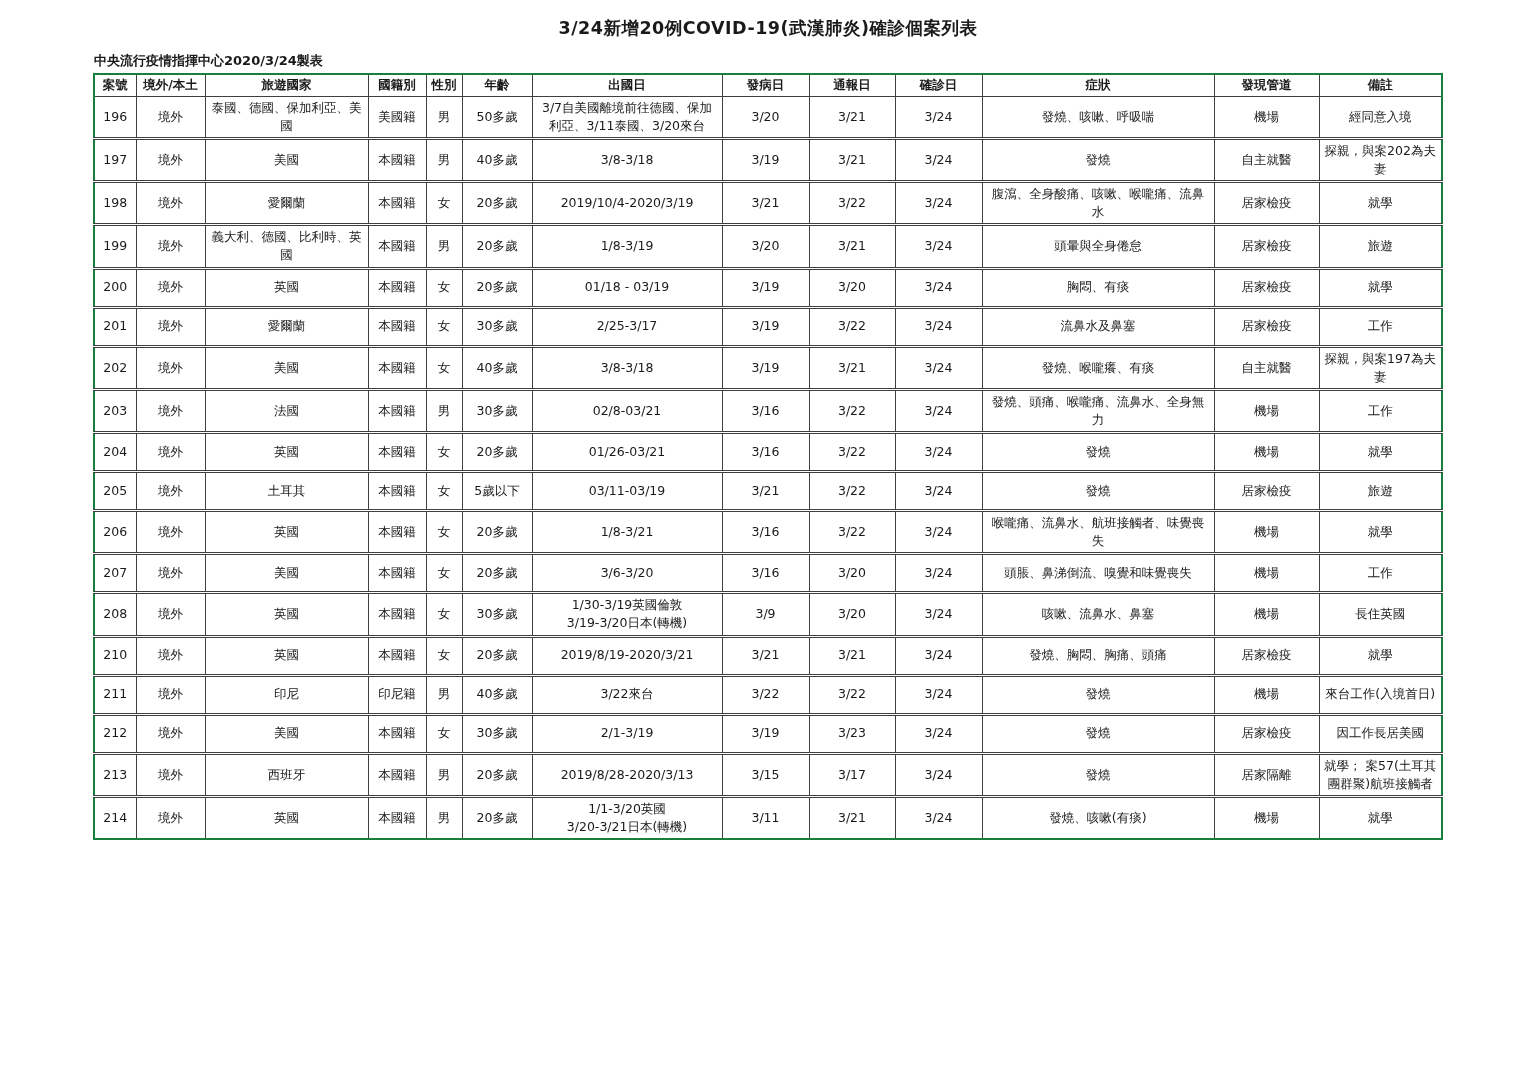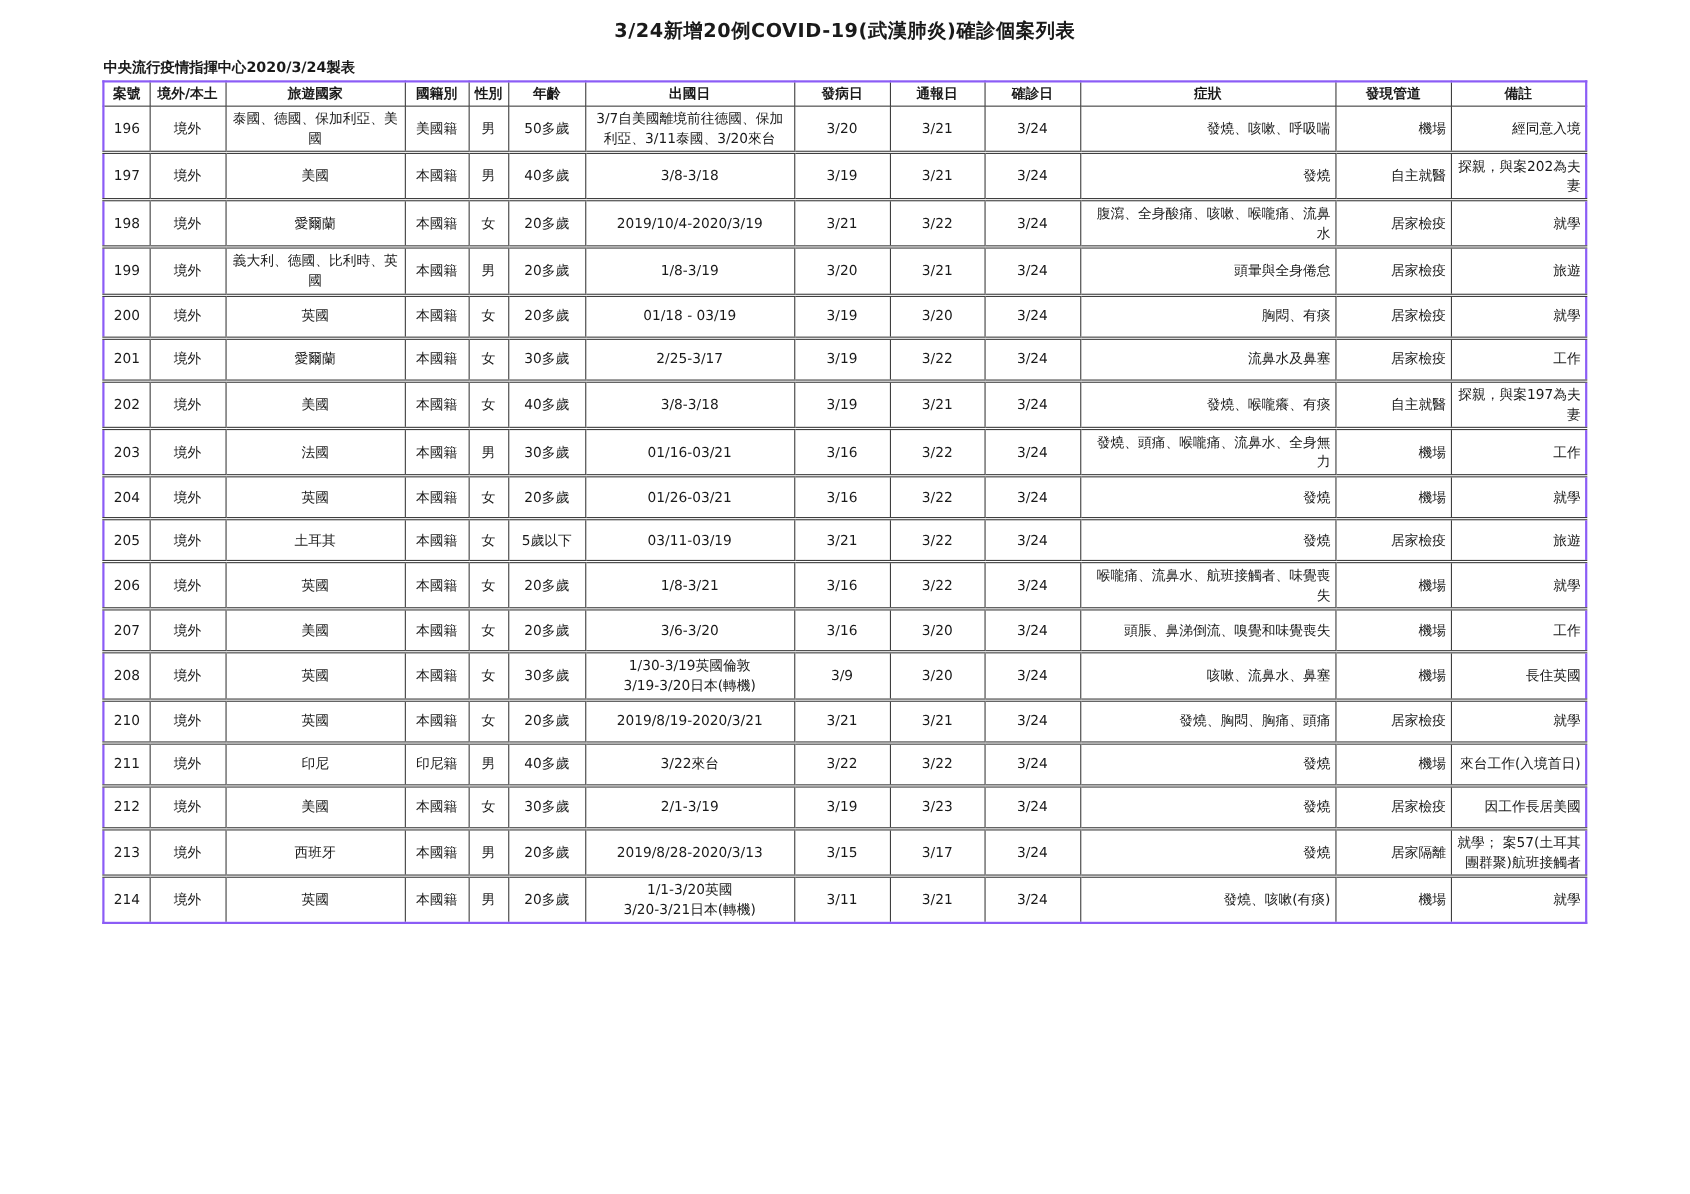--- a/index.html
+++ b/index.html
@@ -29,21 +29,21 @@
     margin: 0 auto 3px auto;
     text-align: left;
     font-size: 13px;
     font-weight: bold;
   }
   table.cases {
     width: 1348px;
     margin: 0 auto;
     border-collapse: collapse;
     table-layout: fixed;
-    border: 2px solid #8b5cf6;
+    border: 2px solid #15803d;
   }
   table.cases th, table.cases td {
     border-left: 1px solid #3f3f3f;
     border-right: 1px solid #3f3f3f;
     font-size: 12.5px;
     line-height: 1.45;
     padding: 2px 4px;
     box-sizing: border-box;
     overflow: hidden;
     word-break: break-all;
@@ -58,21 +58,21 @@
     padding: 1px 2px;
   }
   table.cases tbody td {
     height: 39px;
   }
   
   table.cases tbody tr + tr td {
     border-top: 3px double #3f3f3f;
   }
   td.align-center { text-align: center; }
-  td.align-left   { text-align: right; }
+  td.align-left   { text-align: center; }
 </style>
 </head>
 <body>
 
 <div class="page">
   <h1 class="title">3/24新增20例COVID-19(武漢肺炎)確診個案列表</h1>
   <div class="subtitle">中央流行疫情指揮中心2020/3/24製表</div>
   <table class="cases">
     <colgroup id="colgroup">
         <col style="width: 42px;">
@@ -212,21 +212,21 @@
           <td class="align-left">自主就醫</td>
           <td class="align-left">探親，與案197為夫妻</td>
         </tr>
         <tr>
           <td class="align-center">203</td>
           <td class="align-center">境外</td>
           <td class="align-center">法國</td>
           <td class="align-center">本國籍</td>
           <td class="align-center">男</td>
           <td class="align-center">30多歲</td>
-          <td class="align-center">01/16-03/21</td>
+          <td class="align-center">02/8-03/21</td>
           <td class="align-center">3/16</td>
           <td class="align-center">3/22</td>
           <td class="align-center">3/24</td>
           <td class="align-left">發燒、頭痛、喉嚨痛、流鼻水、全身無力</td>
           <td class="align-left">機場</td>
           <td class="align-left">工作</td>
         </tr>
         <tr>
           <td class="align-center">204</td>
           <td class="align-center">境外</td>

